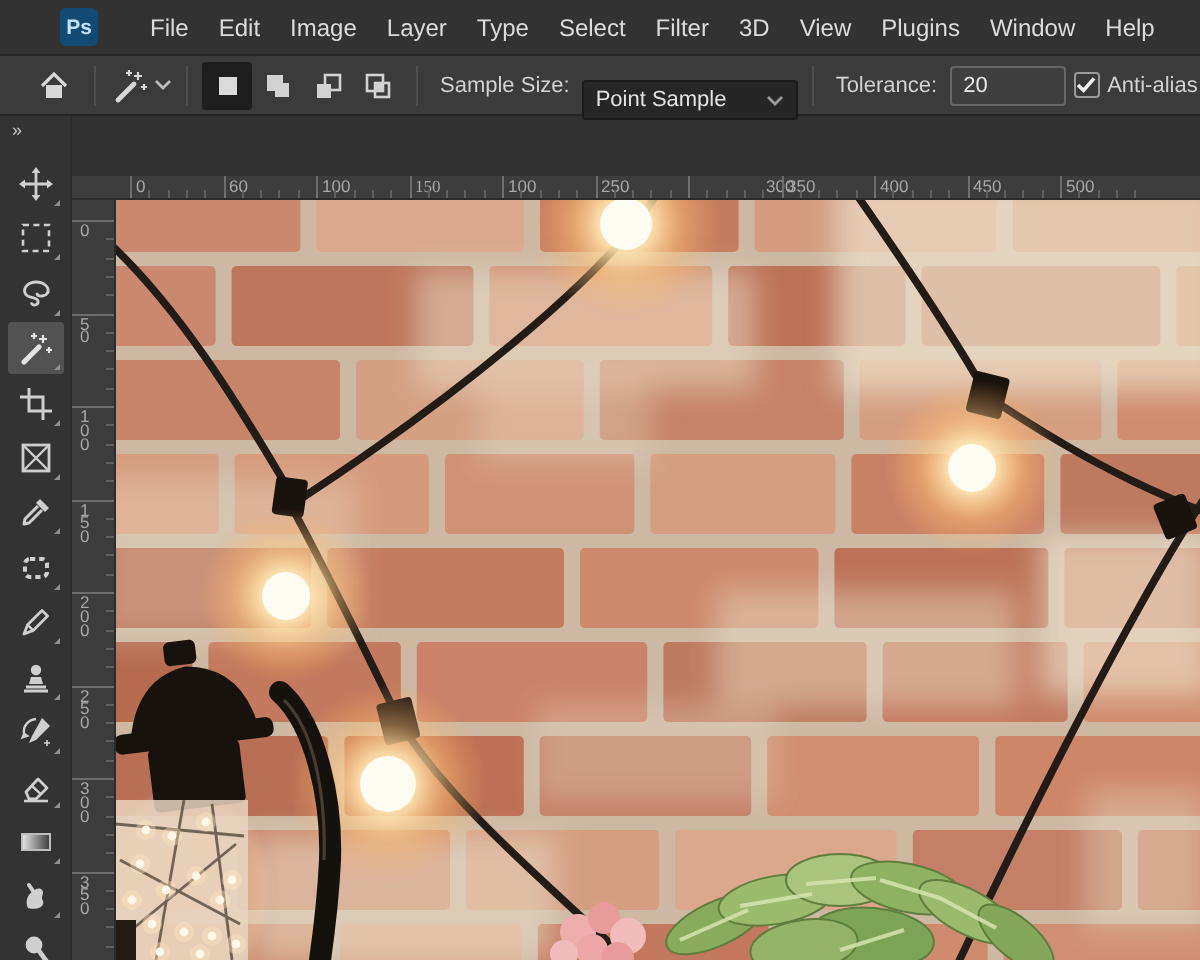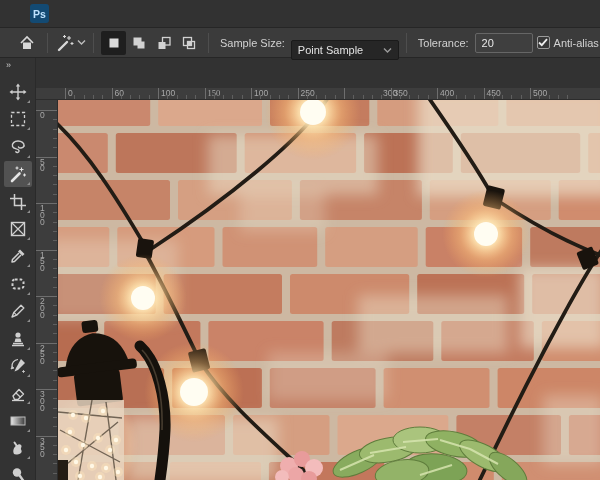--- a/index.html
+++ b/index.html
@@ -75,20 +75,34 @@
   .canvas { position:absolute; left:58px; top:100px; width:542px; height:380px; background:#c9b49c; overflow:hidden; }
   .canvas svg { display:block; }
 </style>
 </head>
 <body>
 
 <div class="app">
 
   <div class="menubar">
     <div class="ps-badge">Ps</div>
+    <ul class="menu-items">
+      <li>File</li>
+      <li>Edit</li>
+      <li>Image</li>
+      <li>Layer</li>
+      <li>Type</li>
+      <li>Select</li>
+      <li>Filter</li>
+      <li>3D</li>
+      <li>View</li>
+      <li>Plugins</li>
+      <li>Window</li>
+      <li>Help</li>
+    </ul>
   </div>
 
   <div class="optionsbar">
     <div class="icon-btn home-btn">
       <svg width="16" height="16" viewBox="0 0 16 16">
         <path d="M2 8 L8 2 L14 8" fill="none" stroke="#d8d8d8" stroke-width="1.6"></path>
         <path d="M4 7.5 V14 H12 V7.5" fill="#d8d8d8"></path>
       </svg>
     </div>
     <div class="opt-sep"></div>

